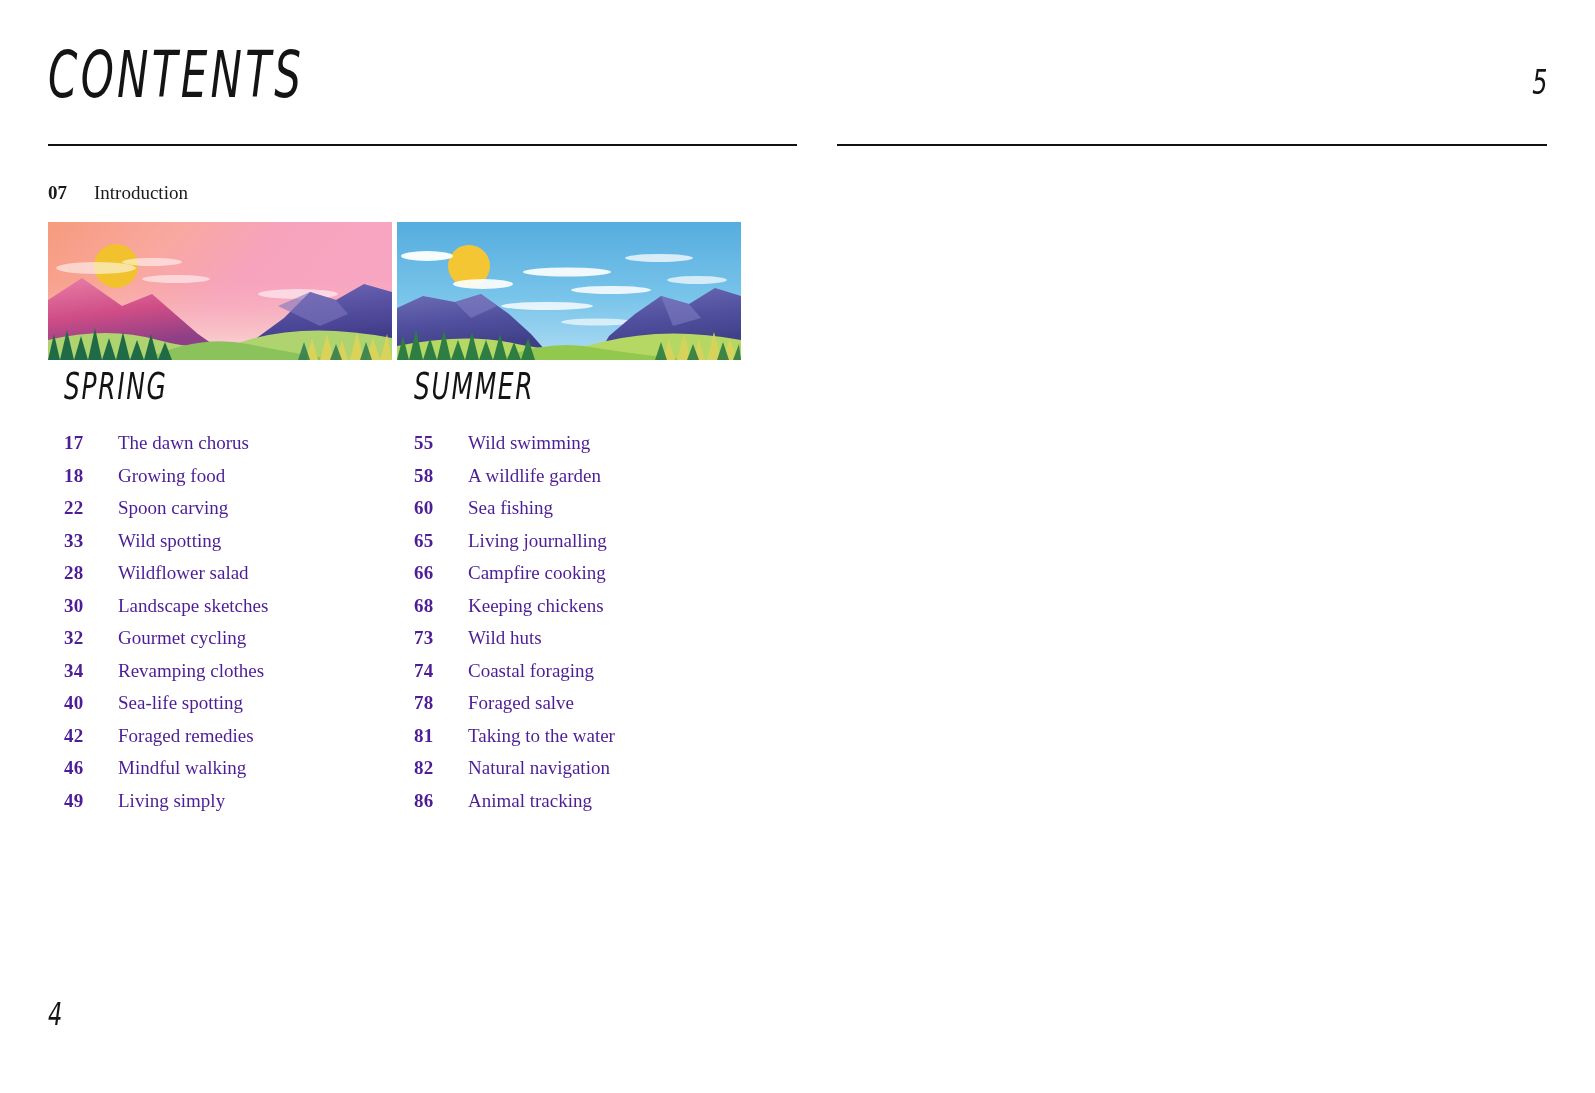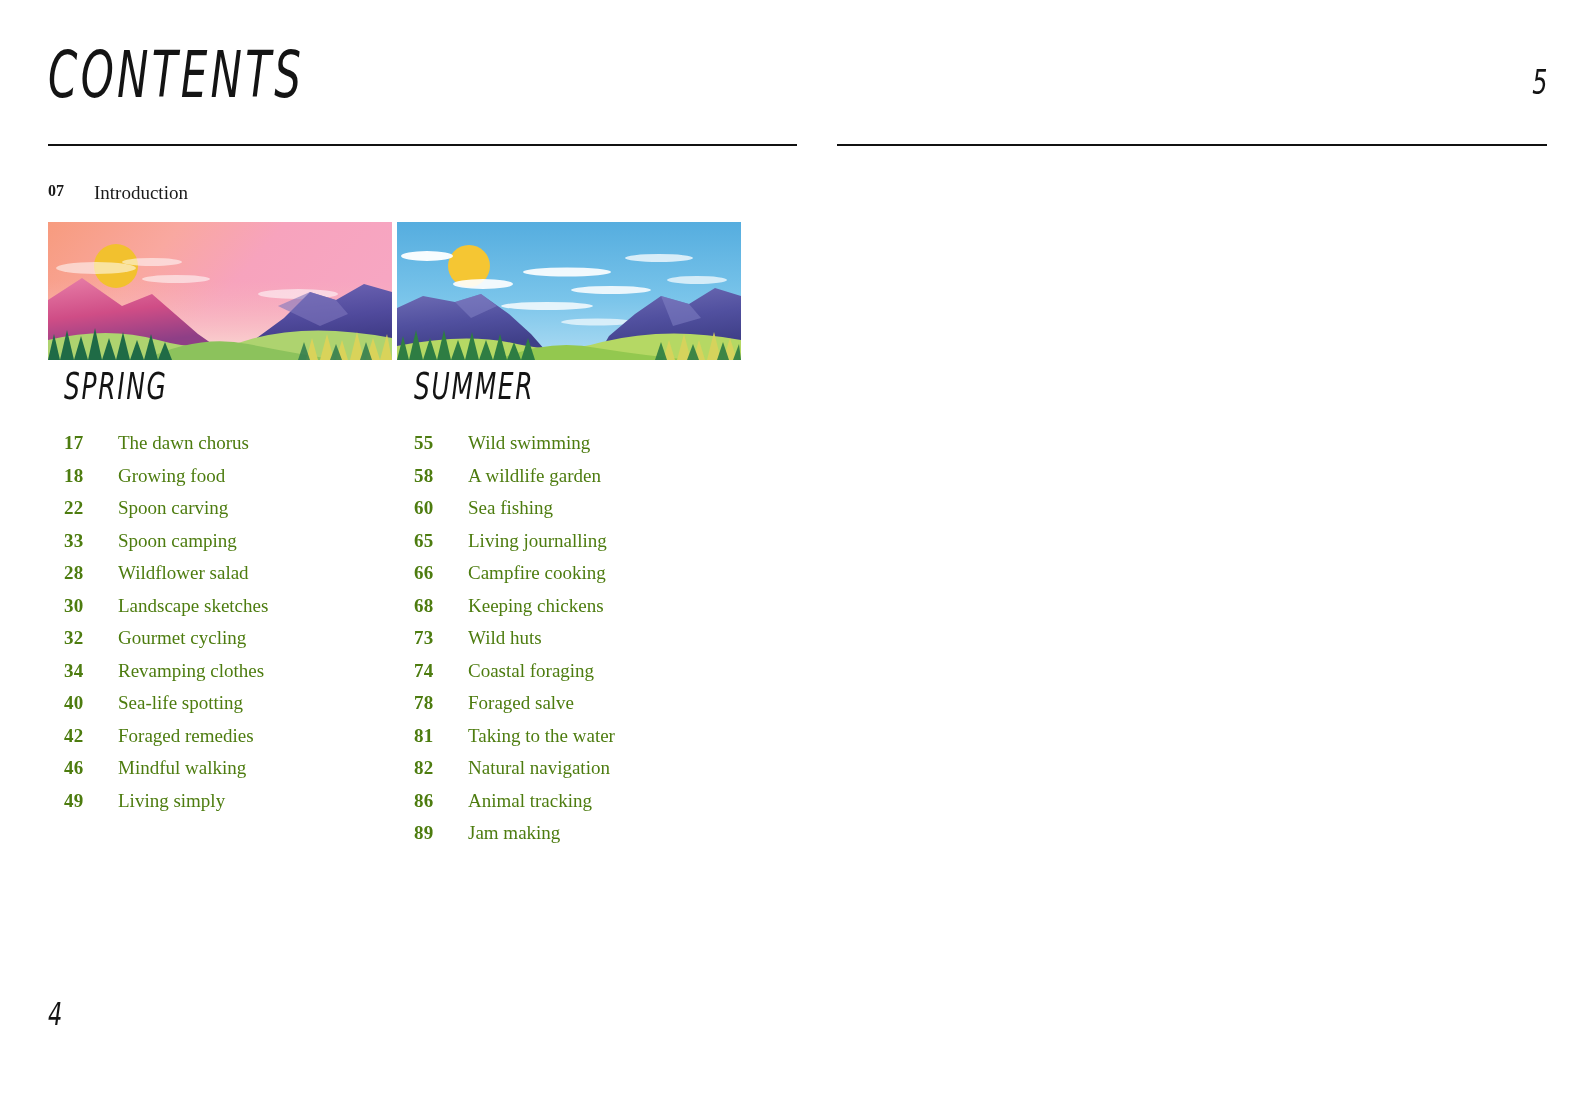--- a/index.html
+++ b/index.html
@@ -74,21 +74,21 @@
     position: absolute;
     left: 48px;
     top: 182px;
     display: flex;
     font-size: 19px;
     color: #1a1a1a;
   }
   .intro-row .num {
     width: 46px;
     font-weight: 700;
-    font-size: 16px;
+    font-size: 19px;
   }
   .intro-row .label { }
 
   
   .strip {
     position: absolute;
     top: 222px;
     display: flex;
     gap: 5px;
     height: 138px;
@@ -126,21 +126,21 @@
   .toc-list {
     list-style: none;
     margin: 0;
     padding: 0;
   }
   .toc-item {
     display: flex;
     align-items: baseline;
     height: 32.5px;
     font-size: 19px;
-    color: #4d7c0f;
+    color: #4c1d95;
   }
   .toc-item .num {
     width: 54px;
     flex: 0 0 54px;
     font-weight: 700;
     text-align: right;
     padding-right: 0;
     letter-spacing: 0.2px;
   }
   .toc-item .title {
@@ -321,21 +321,21 @@
           <li class="toc-item">
             <span class="num">18</span>
             <span class="title">Growing food</span>
           </li>
           <li class="toc-item">
             <span class="num">22</span>
             <span class="title">Spoon carving</span>
           </li>
           <li class="toc-item">
             <span class="num">33</span>
-            <span class="title">Spoon camping</span>
+            <span class="title">Wild spotting</span>
           </li>
           <li class="toc-item">
             <span class="num">28</span>
             <span class="title">Wildflower salad</span>
           </li>
           <li class="toc-item">
             <span class="num">30</span>
             <span class="title">Landscape sketches</span>
           </li>
           <li class="toc-item">
@@ -408,24 +408,20 @@
             <span class="num">81</span>
             <span class="title">Taking to the water</span>
           </li>
           <li class="toc-item">
             <span class="num">82</span>
             <span class="title">Natural navigation</span>
           </li>
           <li class="toc-item">
             <span class="num">86</span>
             <span class="title">Animal tracking</span>
-          </li>
-          <li class="toc-item">
-            <span class="num">89</span>
-            <span class="title">Jam making</span>
           </li>
         </ul>
       </div>
 
     </div>
 
     <div class="folio-bottom">4</div>
   </div>
 
   <div class="page page-right">

